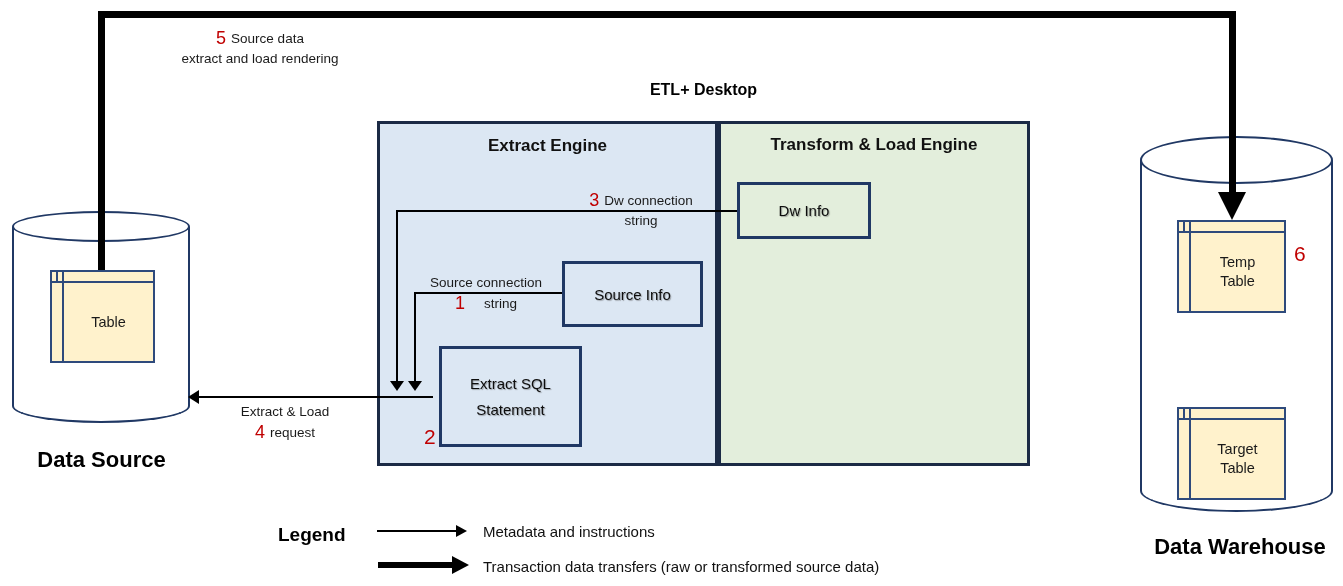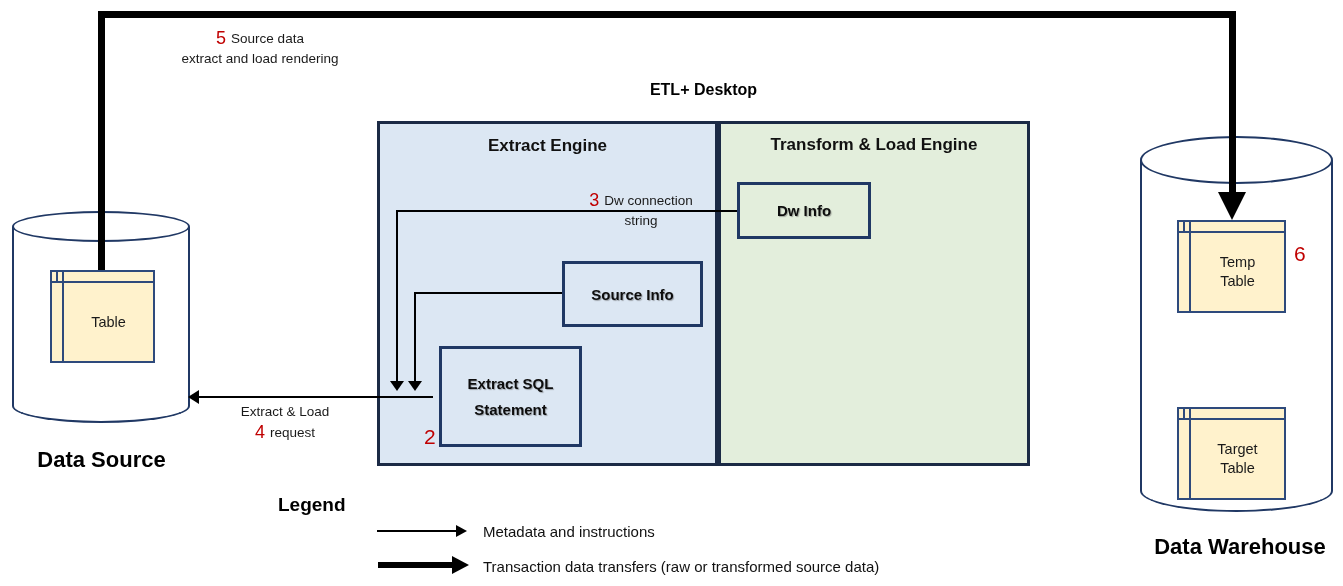--- a/index.html
+++ b/index.html
@@ -26,21 +26,21 @@
 
   
   .cyl-ellipse{border:2px solid var(--navy);border-radius:50%;background:var(--white);}
   .cyl-body{border-left:2px solid var(--navy);border-right:2px solid var(--navy);border-bottom:2px solid var(--navy);background:var(--white);}
 
   
   .panel{border:3px solid var(--navy-dark);}
   .panel-hdr{font-weight:bold;font-size:17px;color:#111;}
 
   
-  .ibox{border:3px solid var(--navy);display:flex;align-items:center;justify-content:center;font-weight:bold;font-size:15px;color:#0d0d0d;}
+  .ibox{border:3px solid var(--navy);display:flex;align-items:center;justify-content:center;font-weight:normal;font-size:15px;color:#0d0d0d;}
 
   
   .tbl{background:var(--cream);border:2.5px solid #2e4a7c;}
   .tbl .hline{position:absolute;left:0;right:0;top:9px;height:2px;background:#2e4a7c;}
   .tbl .vline{position:absolute;top:0;bottom:0;left:10px;width:2px;background:#2e4a7c;}
   .tbl .corner{position:absolute;top:0;left:4px;width:2px;height:11px;background:#2e4a7c;}
   .tbl .tlabel{position:absolute;left:12px;top:11px;right:0;bottom:0;display:flex;align-items:center;justify-content:center;font-size:14.5px;color:#1a1a1a;line-height:19px;}
 
   .ann{font-size:13.5px;color:#1a1a1a;line-height:20px;}
   .num{color:var(--red);font-size:18px;line-height:20px;vertical-align:-1px;padding-right:5px;}
@@ -117,30 +117,34 @@
   <div class="abs ann ctr" style="left:150px;top:28px;width:220px;">
     <div><span class="num">5</span><span>Source data</span></div>
     <div>extract and load rendering</div>
   </div>
 
   <div class="abs ann ctr" style="left:570px;top:190px;width:142px;">
     <div><span class="num">3</span><span>Dw connection</span></div>
     <div>string</div>
   </div>
 
+  <div class="abs ann ctr" style="left:417px;top:273px;width:138px;">
+    <div>Source connection</div>
+    <div><span class="num">1</span><span style="padding-left:14px;">string</span></div>
+  </div>
 
   <div class="abs ann ctr" style="left:222px;top:402px;width:126px;">
     <div>Extract &amp; Load</div>
     <div><span class="num">4</span><span>request</span></div>
   </div>
 
   <div class="abs num-big" style="left:424px;top:425px;">2</div>
   <div class="abs num-big" style="left:1294px;top:242px;">6</div>
 
-  <div class="abs legend-title" style="left:278px;top:494px;">Legend</div>
+  <div class="abs legend-title" style="left:278px;top:524px;">Legend</div>
 
   <div class="abs thin" style="left:377px;top:530px;width:80px;height:2px;"></div>
   <div class="abs arrow-right-sm" style="left:456px;top:525px;"></div>
   <div class="abs legend-item" style="left:483px;top:523px;">Metadata and instructions</div>
 
   <div class="abs thick" style="left:378px;top:562px;width:76px;height:6px;"></div>
   <div class="abs arrow-right-big" style="left:452px;top:556px;"></div>
   <div class="abs legend-item" style="left:483px;top:558px;">Transaction data transfers (raw or transformed  source data)</div>
 
 </div>

